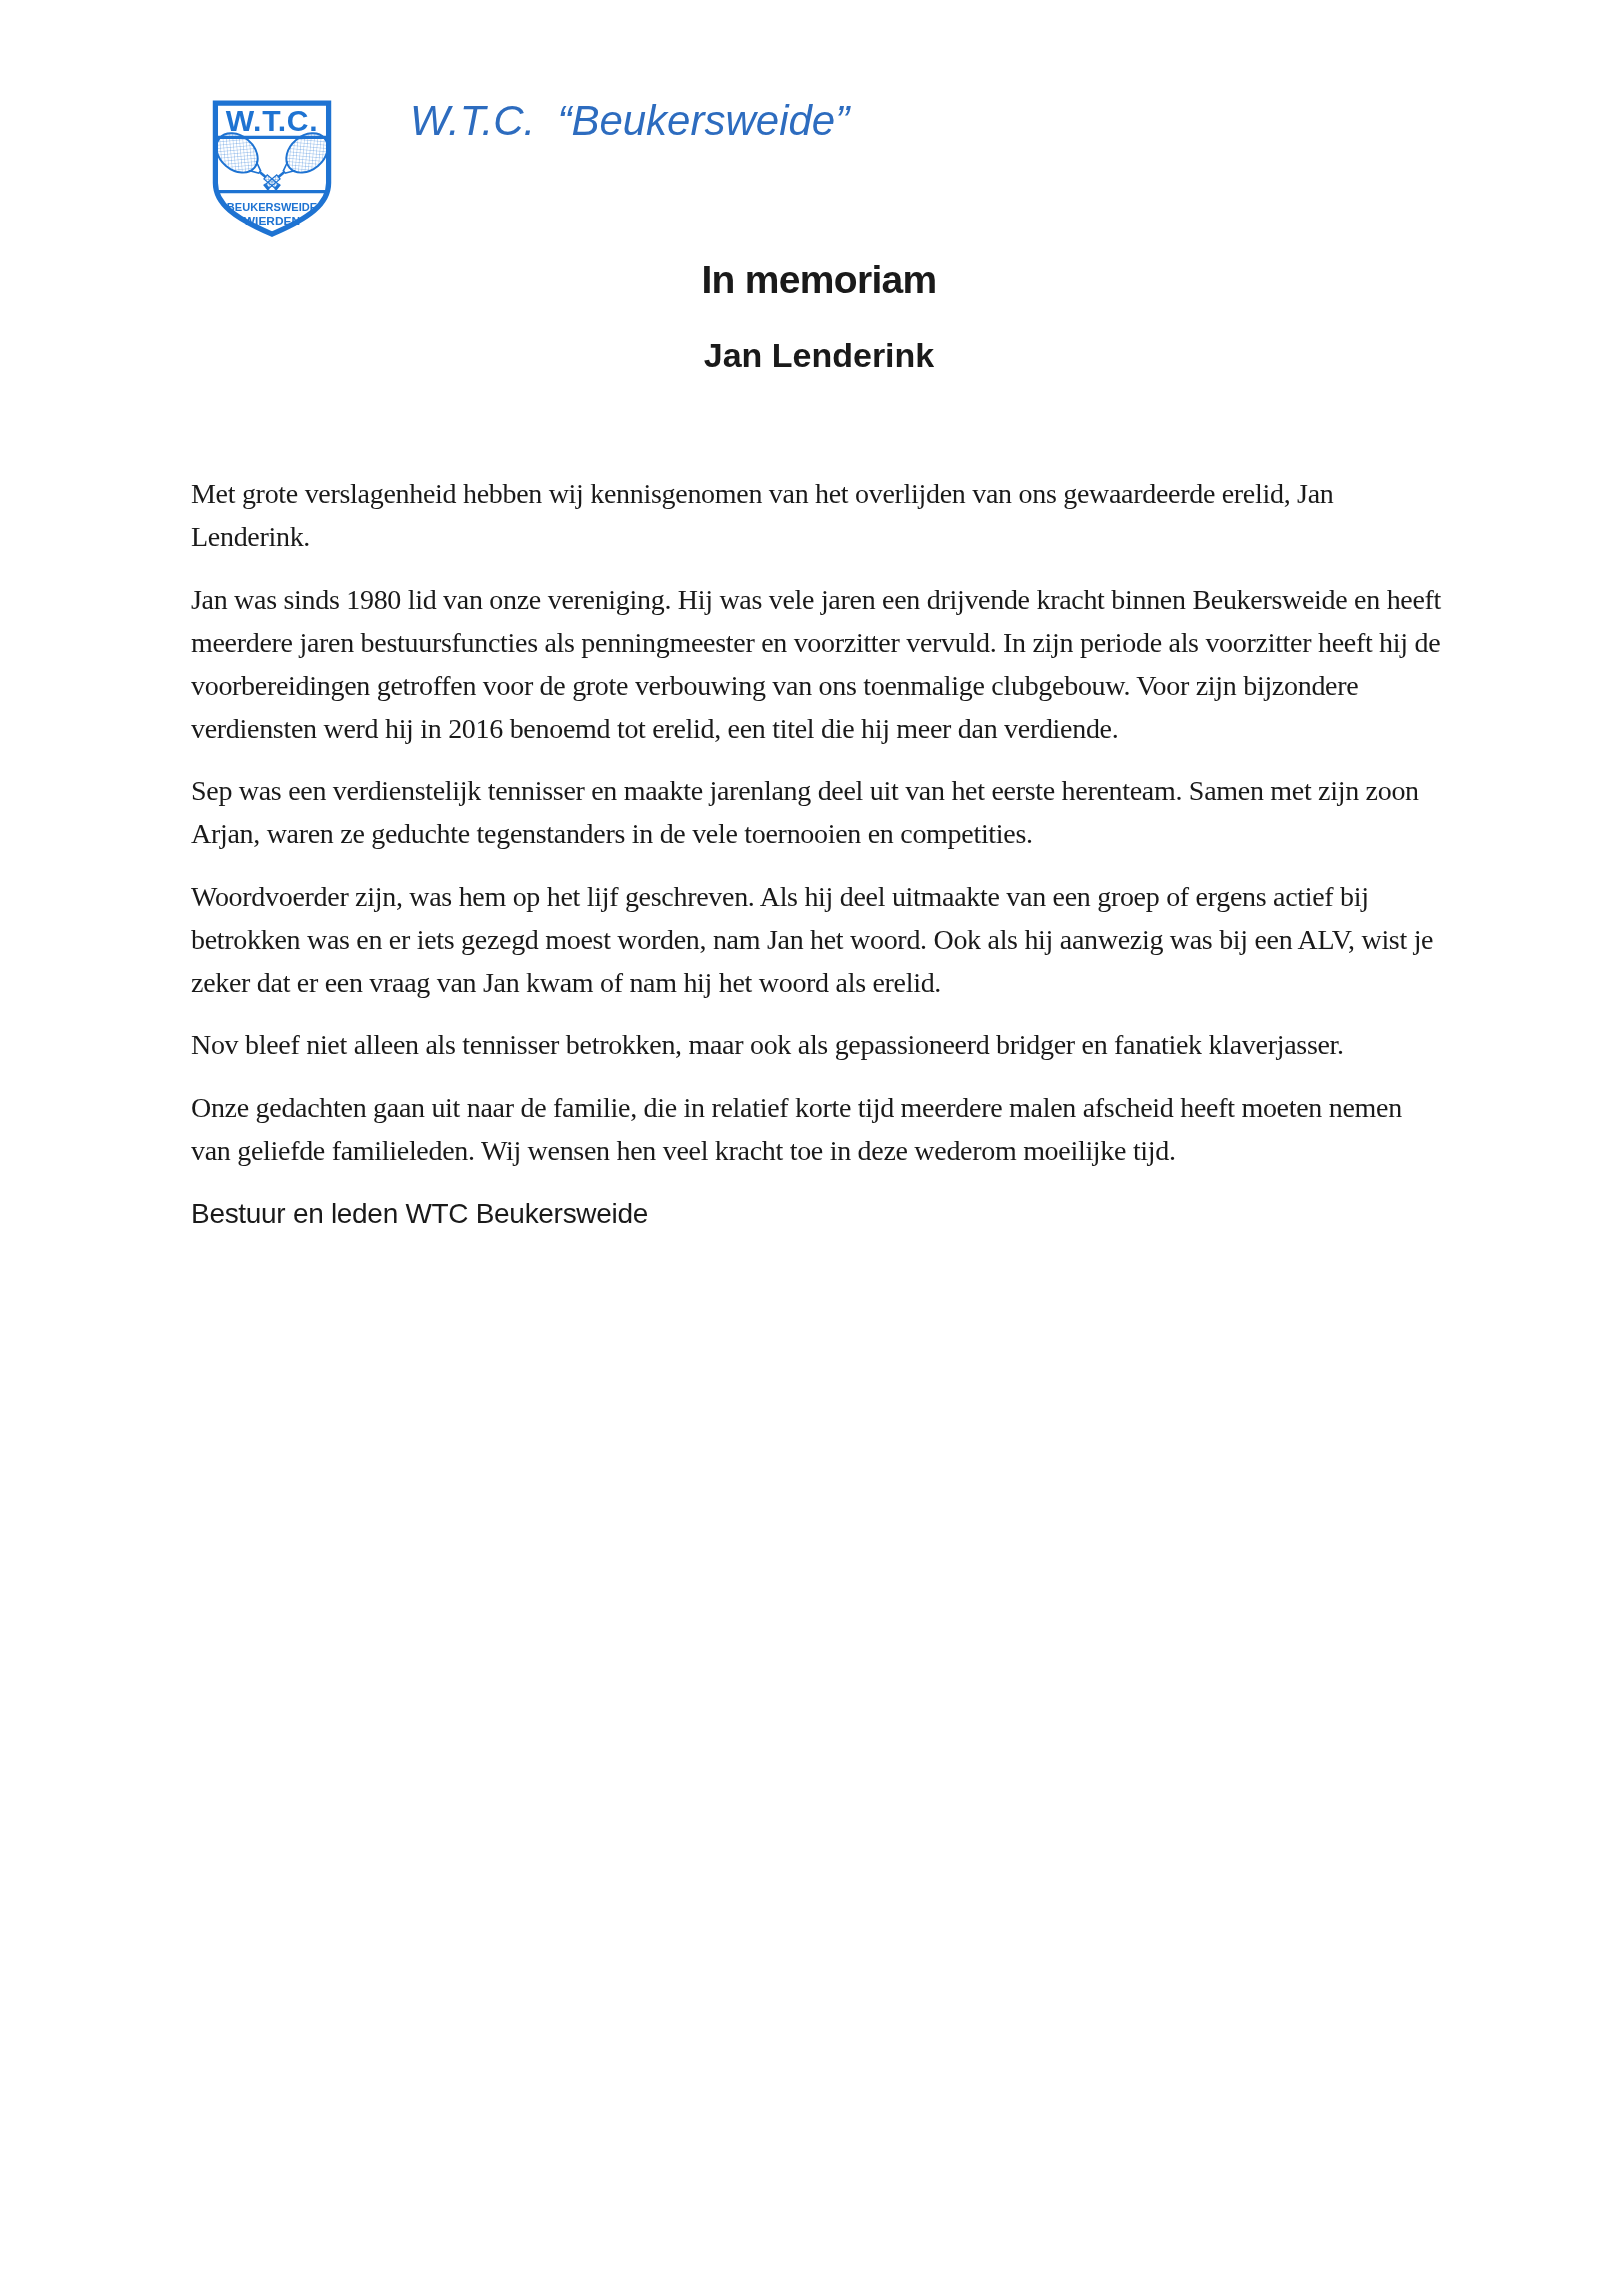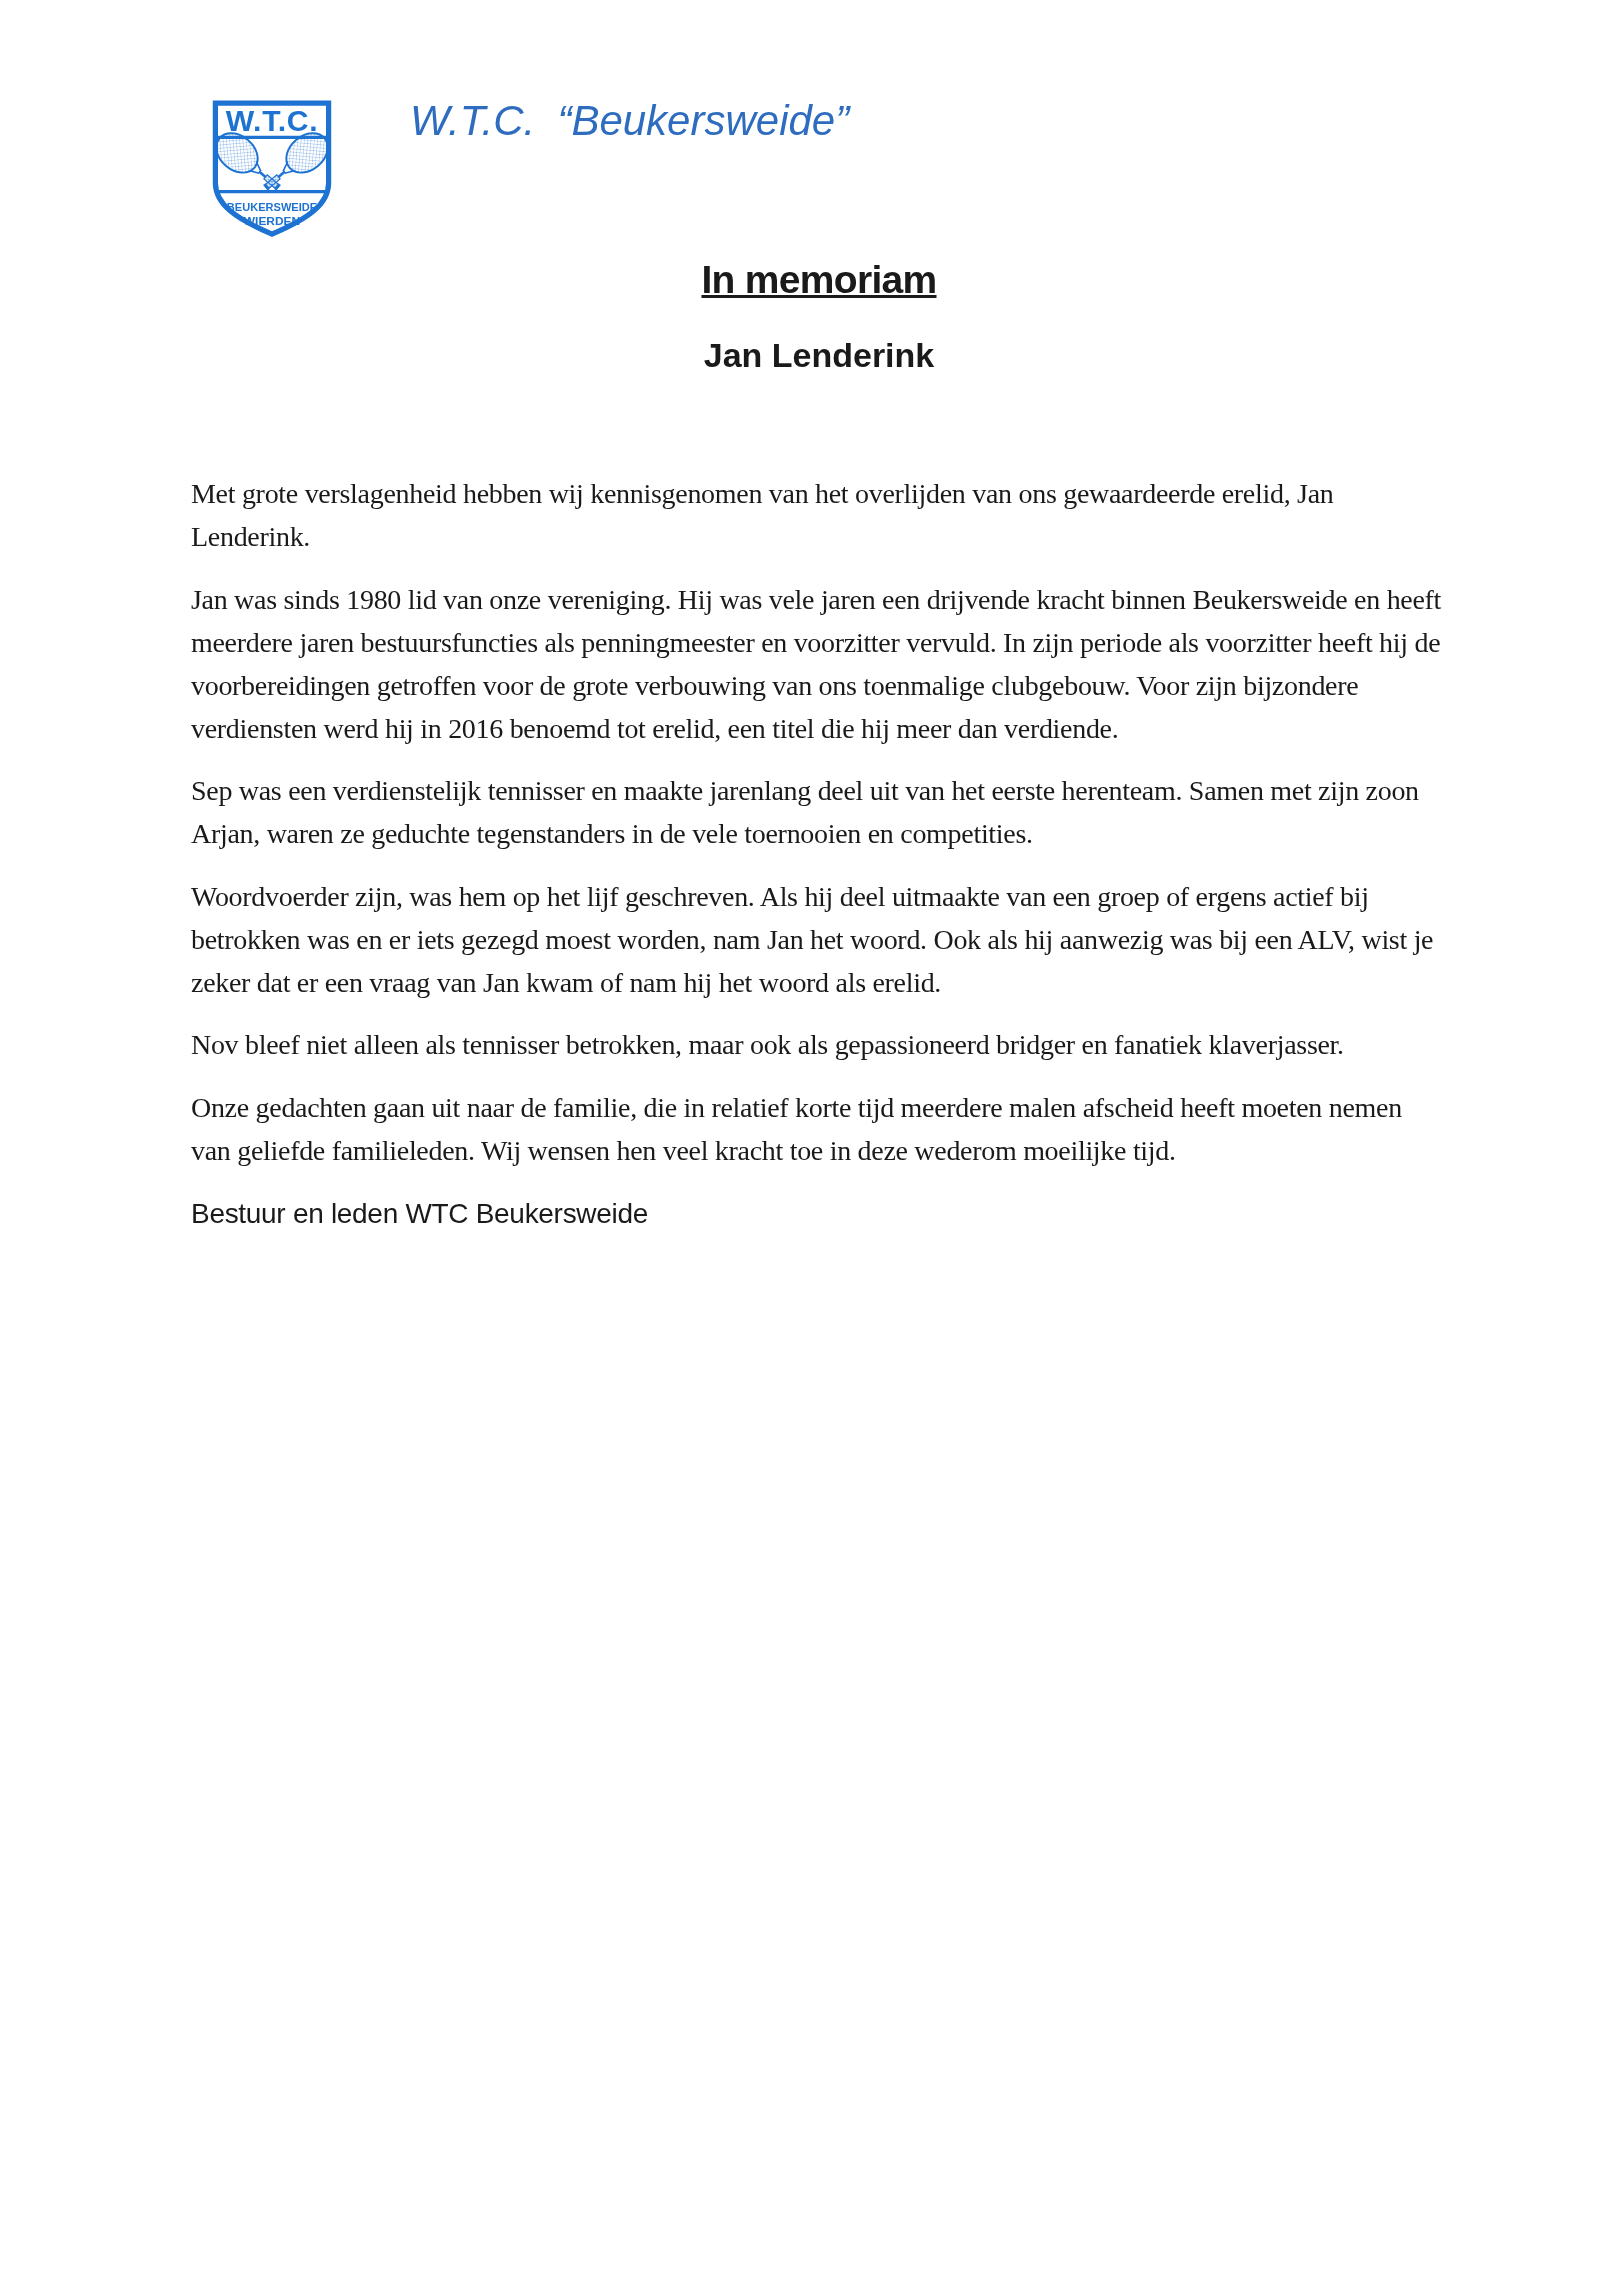--- a/index.html
+++ b/index.html
@@ -40,21 +40,20 @@
     width: 1256px;
     color: var(--text-color, #1a1a1a);
   }
   .doc-title {
     margin: 258px 0 0 0;
     text-align: center;
     font-size: 39px;
     font-weight: bold;
     letter-spacing: -0.7px;
     line-height: 1.15;
-    text-decoration: underline;
   }
   .doc-subtitle {
     margin: 33px 0 0 0;
     text-align: center;
     font-size: 34px;
     font-weight: bold;
     line-height: 1.15;
   }
   .paragraphs { margin-top: 97px; font-family: Liberation Serif, serif; }
   .paragraphs p, .closing {

